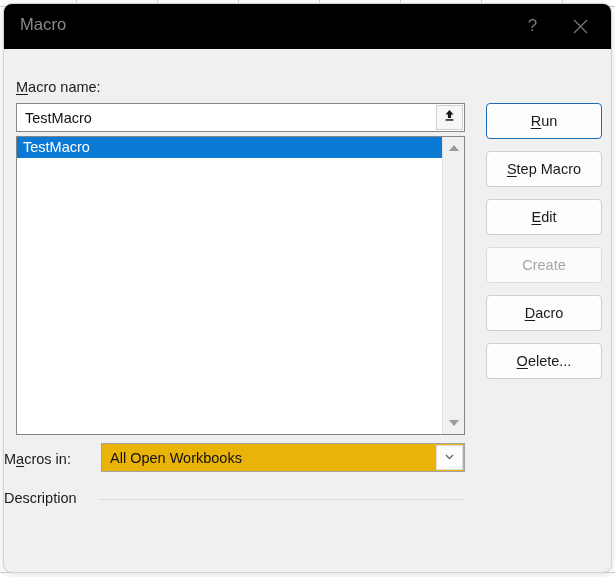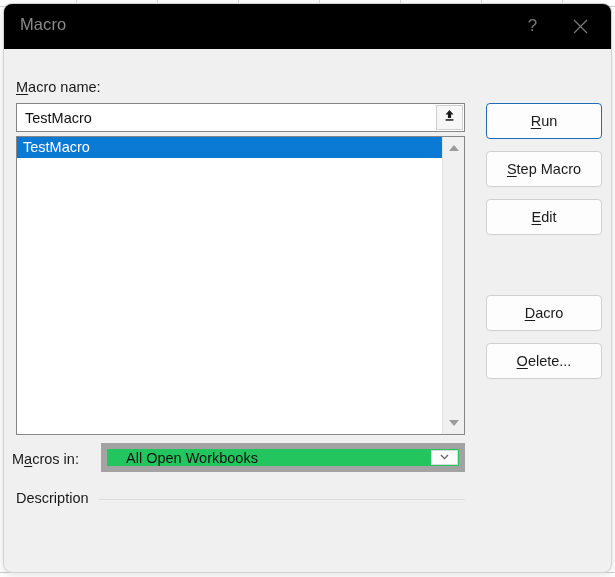--- a/index.html
+++ b/index.html
@@ -189,34 +189,33 @@
     border-right: 5px solid transparent;
     border-bottom: 6px solid #9b9b9b;
   }
   .tri-down {
     width: 0; height: 0;
     border-left: 5px solid transparent;
     border-right: 5px solid transparent;
     border-top: 6px solid #9b9b9b;
   }
 
-  #macros-in-label { left: 8px; top: 386px; }
+  #macros-in-label { left: 0; top: 386px; }
 
   #macros-in-combo {
     position: absolute;
     left: 97px;
     top: 378px;
     width: 364px;
     height: 29px;
     box-sizing: border-box;
-    border: 6px solid #a3a3a3;
-    background: #22c55e;
+    border: 1px solid #a3a3a3;
+    background: #eab308;
     display: flex;
     align-items: stretch;
-    padding-left: 11px;
   }
   #macros-in-value {
     flex: 1 1 auto;
     display: flex;
     align-items: center;
     padding-left: 8px;
     font-size: 14.5px;
     color: #111111;
     white-space: nowrap;
   }
@@ -225,21 +224,21 @@
     width: 27px;
     margin: 1px 1px 1px 0;
     background: #fcfcfc;
     border: 1px solid #dcdcdc;
     box-sizing: border-box;
     display: flex;
     align-items: center;
     justify-content: center;
   }
 
-  #description-label { left: 12px; top: 425px; }
+  #description-label { left: 0; top: 425px; }
   #description-rule {
     position: absolute;
     left: 95px;
     top: 434px;
     width: 366px;
     height: 1px;
     background: #dcdcdc;
   }
   #description-area {
     position: absolute;
@@ -373,20 +372,23 @@
     <button id="btn-step-into" class="dlg-btn">
         <span class="acc">S</span>
         <span>tep Macro</span>
       </button>
 
     <button id="btn-edit" class="dlg-btn">
         <span class="acc">E</span>
         <span>dit</span>
       </button>
 
+    <button id="btn-create" class="dlg-btn disabled" disabled="">
+        <span>Create</span>
+      </button>
 
     <button id="btn-delete" class="dlg-btn">
         <span class="acc">D</span>
         <span>acro</span>
       </button>
 
     <button id="btn-options" class="dlg-btn">
         <span class="acc">O</span>
         <span>elete...</span>
       </button>

